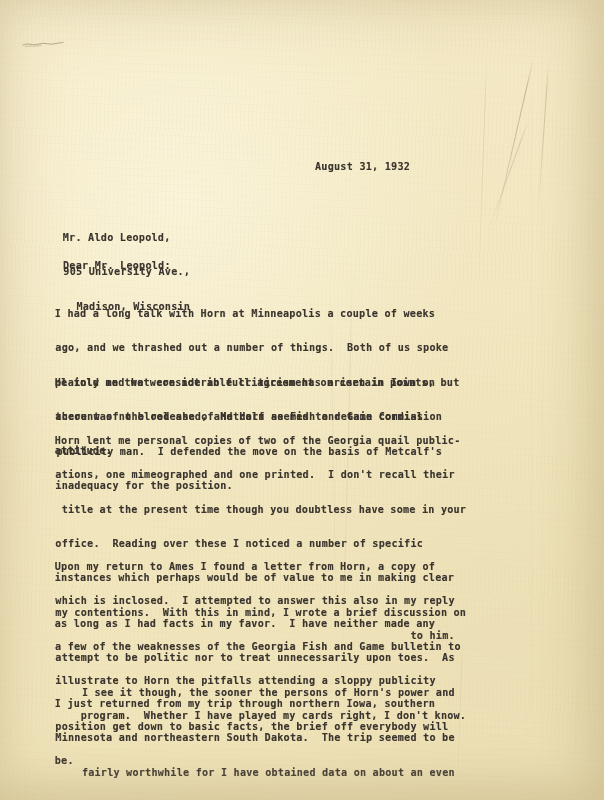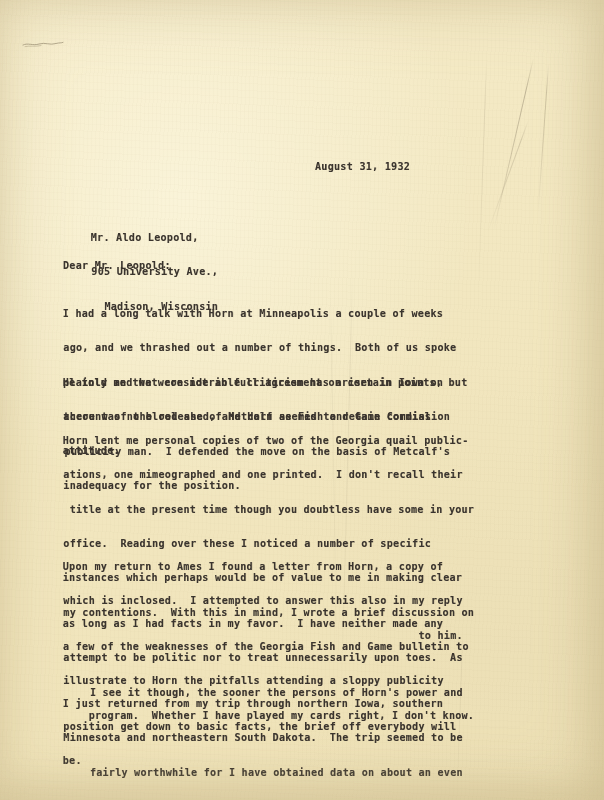--- a/index.html
+++ b/index.html
@@ -79,23 +79,23 @@
     line-height: 11.45px;
     letter-spacing: 0.32px;
     font-weight: 700;
     color: #3a342e;
     text-shadow: 0.35px 0.25px 0 rgba(72,64,54,0.34);
   }
   .typed .blk { position: absolute; white-space: pre; }
   .typed .blk div { white-space: pre; }
 
   .date-line   { left: 315px; top: 161px; }
-  .address     { left: 63px;  top: 209px; margin-left: 28px; }
+  .address     { left: 63px;  top: 209px; }
   .salutation  { left: 63px;  top: 260px; }
-  .para        { left: 63px; }
+  .para        { left: 55px; }
   .p1 { top: 285px; }
   .p2 { top: 354px; }
   .p3 { top: 412px; }
   .p4 { top: 538px; }
   .p5 { top: 595px; }
   .p6 { top: 675px; }
 
   
   .typed .blk div:nth-child(2n)   { margin-left: 0.35px; }
   .typed .blk div:nth-child(3n)   { letter-spacing: 0.30px; text-align: right; }

